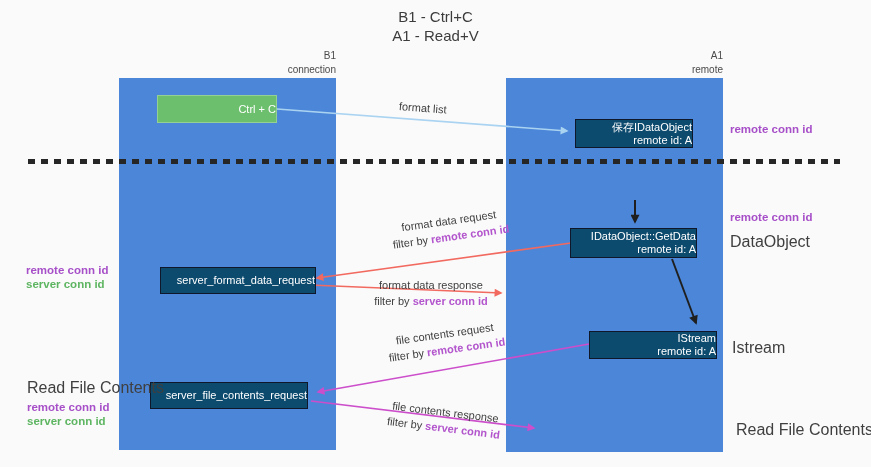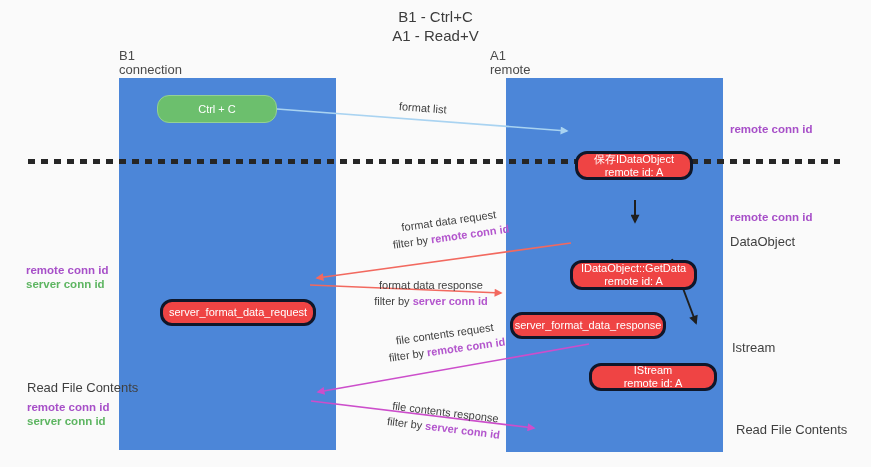--- a/index.html
+++ b/index.html
@@ -3,56 +3,56 @@
 <meta charset="utf-8">
 <style>
   html,body{margin:0;padding:0;background:#fafafa;font-family:"Liberation Sans",sans-serif;}
   .stage{position:relative;width:871px;height:467px;background:#fafafa;overflow:hidden;}
 
   
   .title{position:absolute;top:7px;left:0;width:100%;text-align:center;color:#3c3c3c;
          font-size:15px;line-height:19px;}
 
   
-  .lane-head{position:absolute;top:49px;width:217px;text-align:left;color:#4a4a4a;
-             font-size:13px;line-height:14px;}
+  .lane-head{position:absolute;top:49px;width:217px;text-align:right;color:#4a4a4a;
+             font-size:10px;line-height:14px;}
   .lane-head.left{left:119px;}
-  .lane-head.right{left:490px;}
+  .lane-head.right{left:506px;}
 
   
   .lane{position:absolute;top:78px;width:217px;background:#4c86d8;}
   .lane.left{left:119px;height:372px;}
   .lane.right{left:506px;height:374px;}
 
   
   .dashline{position:absolute;left:28px;top:159px;width:812px;height:5px;
     background:repeating-linear-gradient(to right,#262626 0 7px,transparent 7px 13px);}
 
   
-  .node{position:absolute;display:flex;flex-direction:column;align-items:center;
+  .node{position:absolute;display:flex;flex-direction:column;align-items:flex-end;
         justify-content:center;color:#ffffff;font-size:11px;line-height:13px;
-        text-align:center;box-sizing:border-box;border-radius:12px;}
+        text-align:center;box-sizing:border-box;}
   .node.green{background:#6cbf6d;border:1px solid #94d094;}
-  .node.orange{background:#ef4444;border:3px solid #0f172a;margin-top:32px;}
+  .node.orange{background:#0c4a6e;border:1px solid #0f172a;}
 
   .n-ctrlc{left:157px;top:95px;width:120px;height:28px;}
   .n-saved{left:575px;top:119px;width:118px;height:29px;}
   .n-ctrlv{left:574px;top:171px;width:121px;height:28px;}
   .n-getdata{left:570px;top:228px;width:127px;height:30px;}
   .n-fmtreq{left:160px;top:267px;width:156px;height:27px;}
   .n-fmtresp{left:510px;top:280px;width:156px;height:27px;}
   .n-istream{left:589px;top:331px;width:128px;height:28px;}
   .n-filereq{left:150px;top:382px;width:158px;height:27px;}
   .n-fileresp{left:543px;top:417px;width:157px;height:27px;}
 
   
   .slabel{position:absolute;font-size:11.5px;line-height:14px;white-space:nowrap;}
   .purple{color:#a74fc8;font-weight:bold;}
   .greenlbl{color:#5db561;font-weight:bold;}
-  .darklbl{color:#3f3f3f;font-weight:normal;font-size:13px;}
+  .darklbl{color:#3f3f3f;font-weight:normal;font-size:16px;}
 
   .r-remote1{left:730px;top:122px;}
   .r-remote2{left:730px;top:210px;}
   .r-dataobject{left:730px;top:235px;}
   .r-istream{left:732px;top:341px;}
   .r-write{left:736px;top:423px;}
   .l-fmtids{left:26px;top:263px;}
   .l-fileblock{left:27px;top:381px;}
 
   
@@ -128,29 +128,29 @@
 
   <div class="node orange n-getdata">
     <div>IDataObject::GetData</div>
     <div>remote id: A</div>
   </div>
 
   <div class="node orange n-fmtreq">
     <div>server_format_data_request</div>
   </div>
 
-  <div class="node orange n-fmtresp">
-    <div>server_format_data_response</div>
-  </div>
 
   <div class="node orange n-istream">
     <div>IStream</div>
     <div>remote id: A</div>
   </div>
 
+  <div class="node orange n-filereq">
+    <div>server_file_contents_request</div>
+  </div>
 
 
   <div class="slabel purple r-remote1">remote conn id</div>
   <div class="slabel purple r-remote2">remote conn id</div>
   <div class="slabel darklbl r-dataobject">DataObject</div>
   <div class="slabel darklbl r-istream">Istream</div>
   <div class="slabel darklbl r-write">Read File Contents</div>
 
   <div class="slabel l-fmtids">
     <div class="purple">remote conn id</div>

